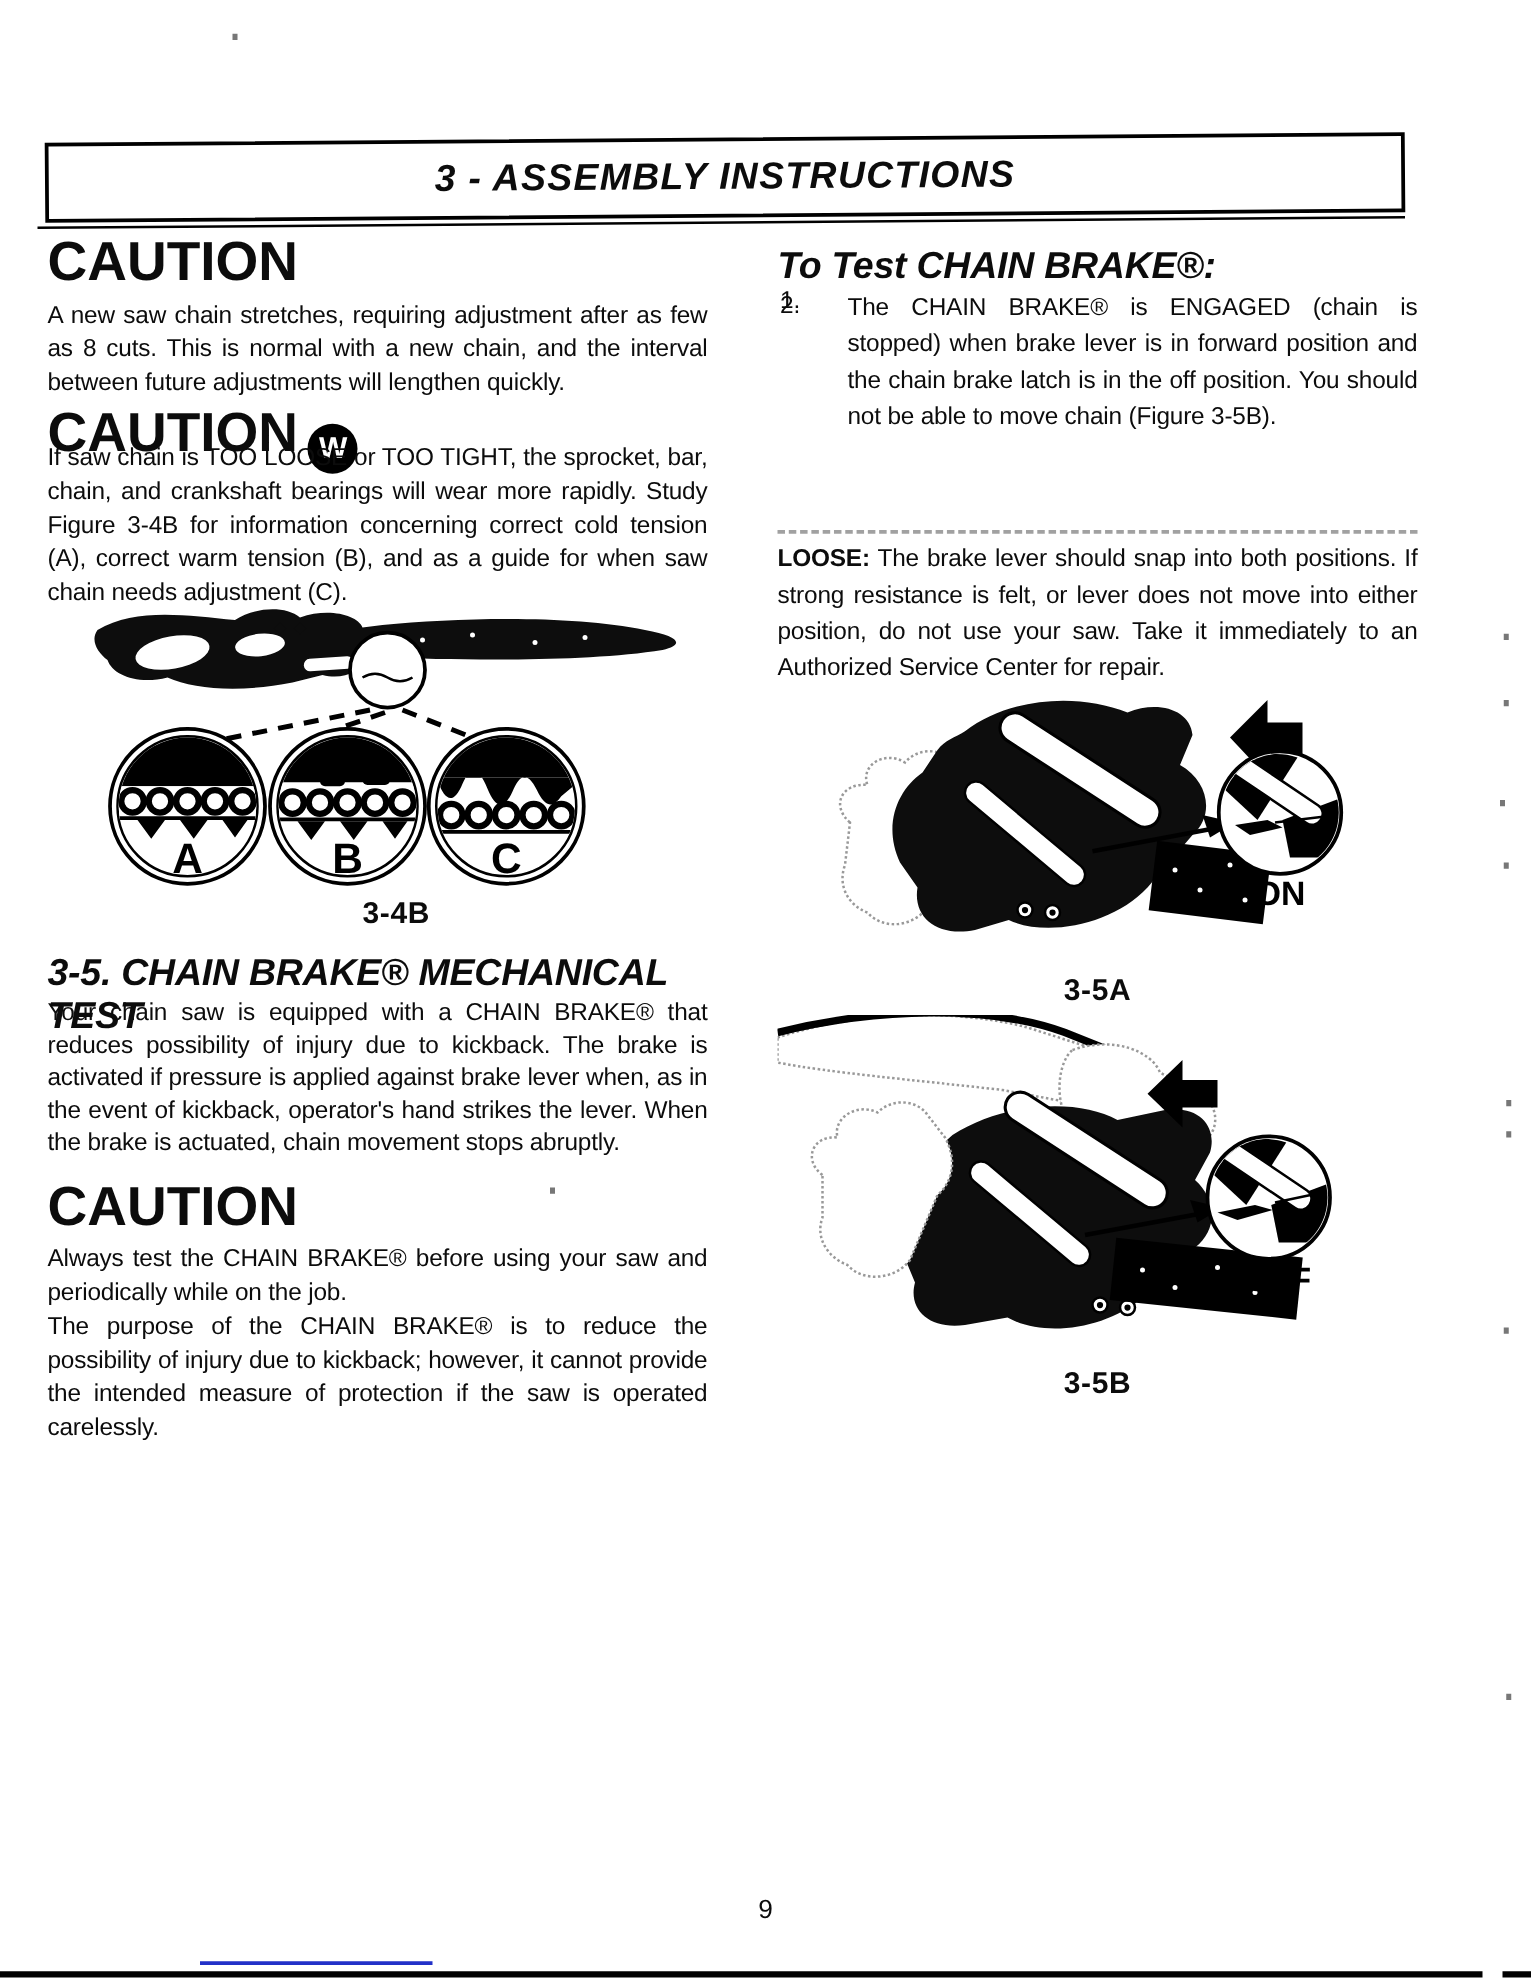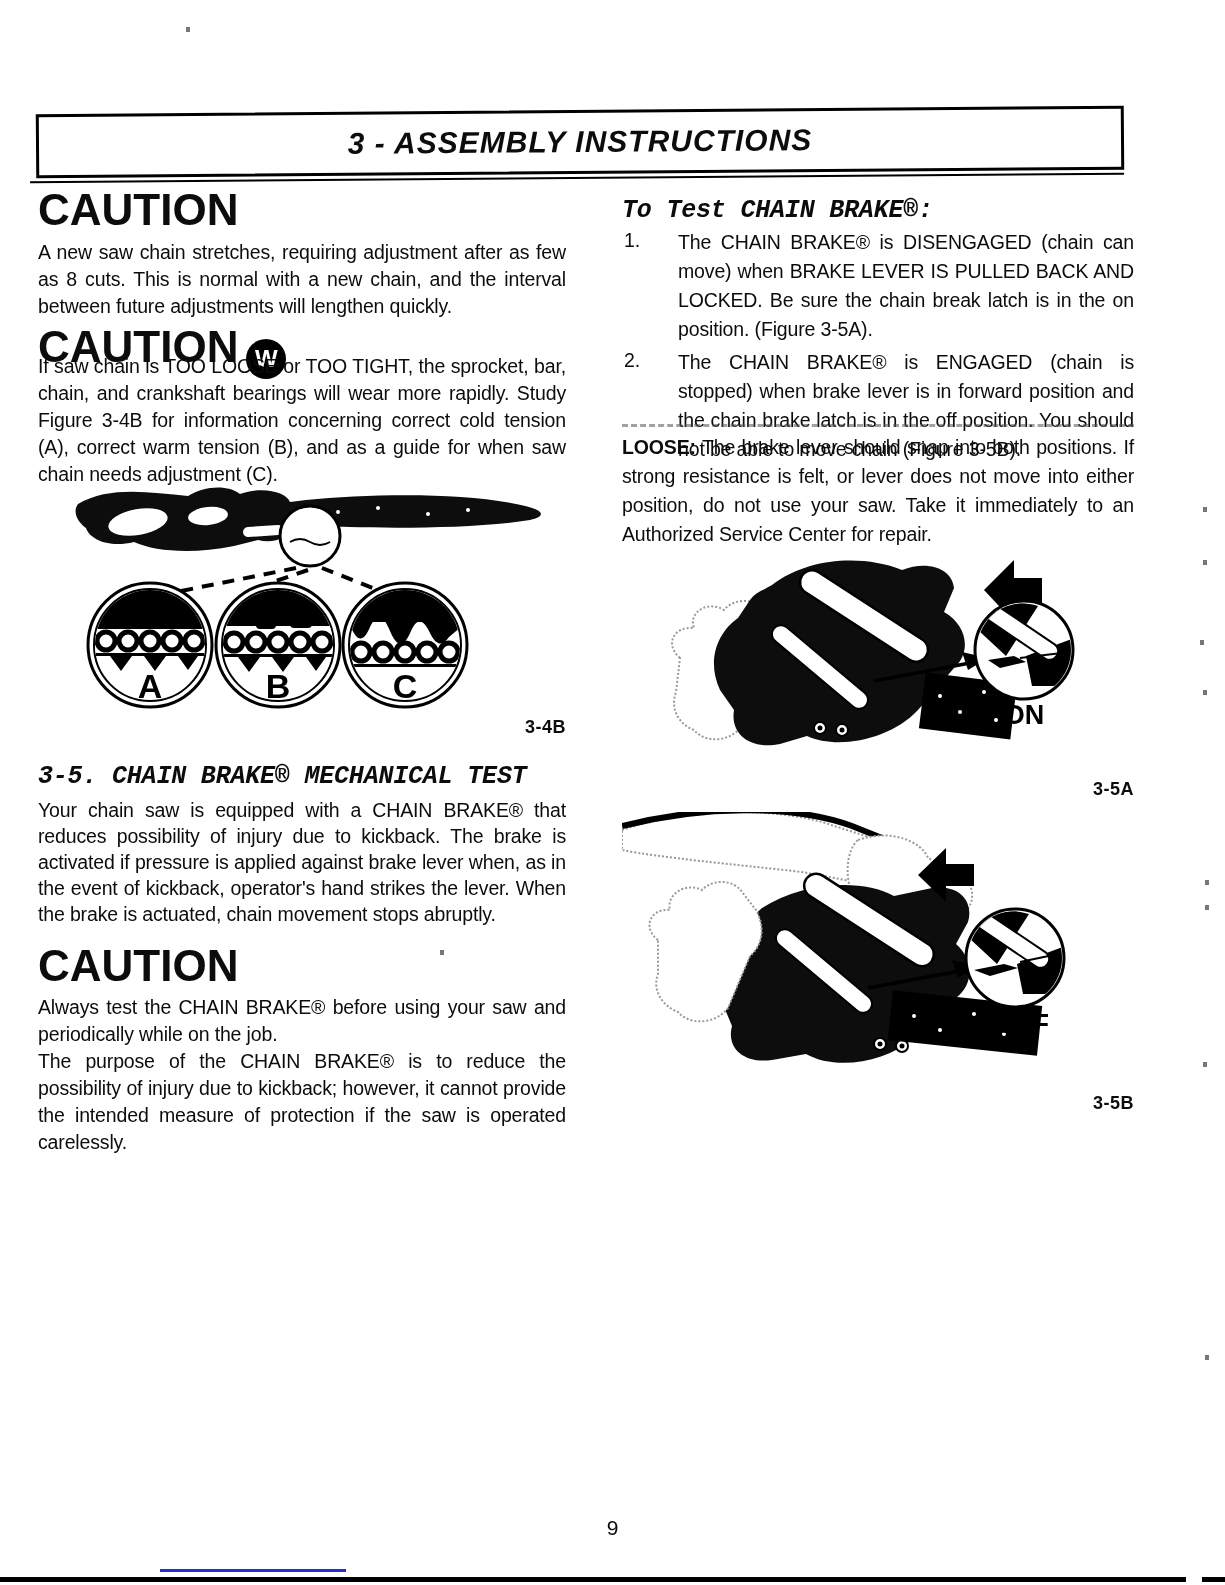--- a/index.html
+++ b/index.html
@@ -8,40 +8,40 @@
   .pos{position:absolute;}
   
   .header-box{position:absolute;left:36px;top:110px;width:1082px;height:58px;
     border:3px solid #000;transform:rotate(-0.45deg);
     display:flex;align-items:center;justify-content:center;}
   .header-title{font-size:30px;font-weight:800;font-style:italic;letter-spacing:1px;}
   .header-underline{position:absolute;left:30px;top:177px;width:1094px;height:2px;
     background:#000;transform:rotate(-0.45deg);}
   
   .big-h{font-size:44px;font-weight:800;line-height:1;margin:0;letter-spacing:0;}
-  .sec-h{font-size:25px;font-weight:800;font-style:italic;margin:0;letter-spacing:-0.2px;font-family:Liberation Mono, monospace;}
+  .sec-h{font-size:30px;font-weight:800;font-style:italic;margin:0;letter-spacing:-0.2px;}
   
   .body{font-size:19.5px;line-height:27px;text-align:justify;margin:0;
         letter-spacing:-0.15px;color:#0c0c0c;}
   .lh26{line-height:26px;}
   .w-icon{display:inline-flex;width:40px;height:40px;border-radius:50%;background:#000;
     color:#fff;font-weight:800;font-size:24px;align-items:center;justify-content:center;
     margin-left:8px;vertical-align:-5px;font-style:normal;}
   
   .steps{list-style:none;margin:0;padding:0;}
   .li{position:relative;padding-left:56px;margin:0 0 4px 0;}
   .num{position:absolute;left:2px;top:1px;font-size:19.5px;}
   .itext{display:block;font-size:19.5px;line-height:29px;text-align:justify;letter-spacing:-0.15px;}
   .note-line{line-height:29px;}
   .note-label{font-weight:800;}
   .dash-artifact{border-top:3px dashed #555;opacity:0.55;height:0;}
   
   .fig{text-align:center;}
   .fig svg{display:block;}
-  .fig-cap{font-weight:800;font-size:18px;text-align:right;margin-top:3px;letter-spacing:0.5px;}
+  .fig-cap{font-weight:800;font-size:24px;text-align:center;margin-top:3px;letter-spacing:0.5px;}
   .cap-shift{padding-left:30px;}
   svg text{font-family:"Liberation Sans",sans-serif;}
   
   .pos-c1h{left:38px;top:188px;}
   .pos-c1p{left:38px;top:239px;width:528px;}
   .pos-c2h{left:38px;top:301px;margin-top:24px;}
   .pos-c2p{left:38px;top:353px;width:528px;}
   .pos-fig34b{left:38px;top:482px;width:528px;}
   .pos-sec35h{left:38px;top:762px;width:528px;}
   .pos-sec35p{left:38px;top:797px;width:528px;}
@@ -175,21 +175,20 @@
 <div class="pos pos-warnp">
   <p class="body">Always test the CHAIN BRAKE® before using your saw and periodically while on the job.</p>
   <p class="body">The purpose of the CHAIN BRAKE® is to reduce the possibility of injury due to kickback; however, it cannot provide the intended measure of protection if the saw is operated carelessly.</p>
 </div>
 
 <h2 class="sec-h pos pos-testh">To Test CHAIN BRAKE®:</h2>
 
 <ol class="steps pos pos-list">
   <li class="li">
     <span class="num">1.</span>
-    <span class="itext">The CHAIN BRAKE® is DISENGAGED (chain can move) when BRAKE LEVER IS PULLED BACK AND LOCKED. Be sure the chain break latch is in the on position. (Figure 3-5A).</span>
   </li>
   <li class="li">
     <span class="num">2.</span>
     <span class="itext">The CHAIN BRAKE® is ENGAGED (chain is stopped) when brake lever is in forward position and the chain brake latch is in the off position. You should not be able to move chain (Figure 3-5B).</span>
   </li>
 </ol>
 
 <div class="dash-artifact pos pos-dash"></div>
 
 <p class="body note-line pos pos-note"><span class="note-label">LOOSE:</span> <span>The brake lever should snap into both positions. If strong resistance is felt, or lever does not move into either position, do not use your saw. Take it immediately to an Authorized Service Center for repair.</span></p>

